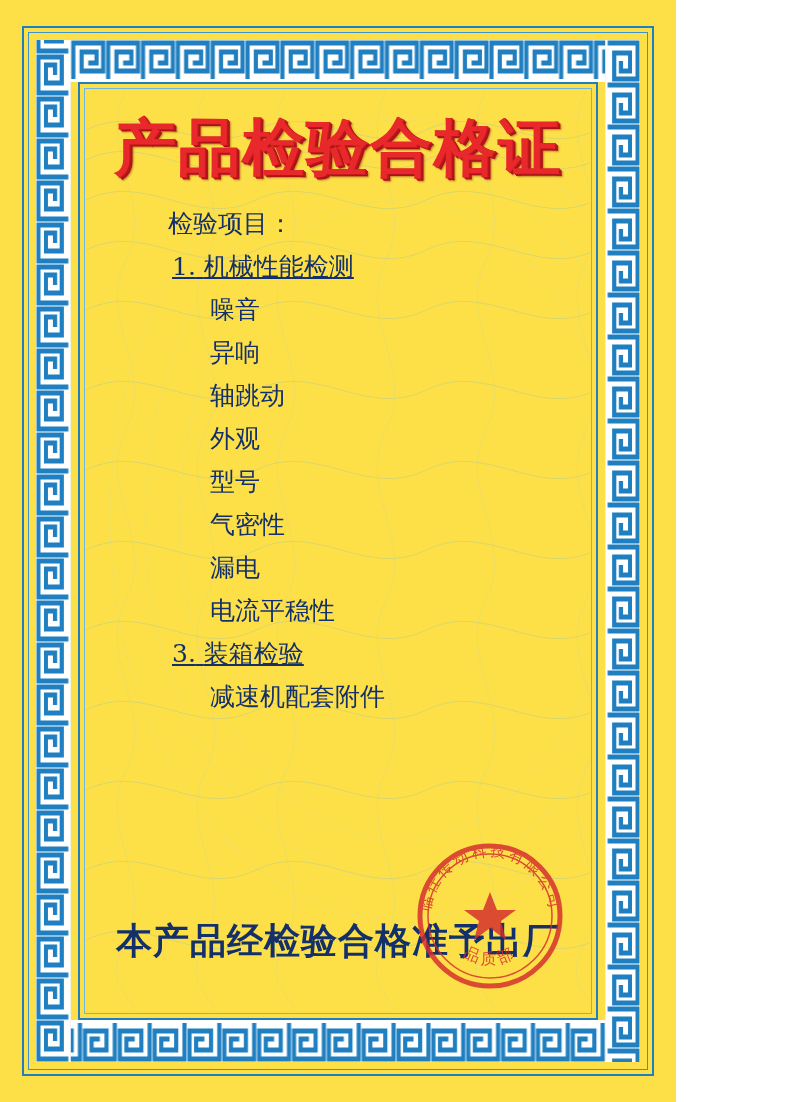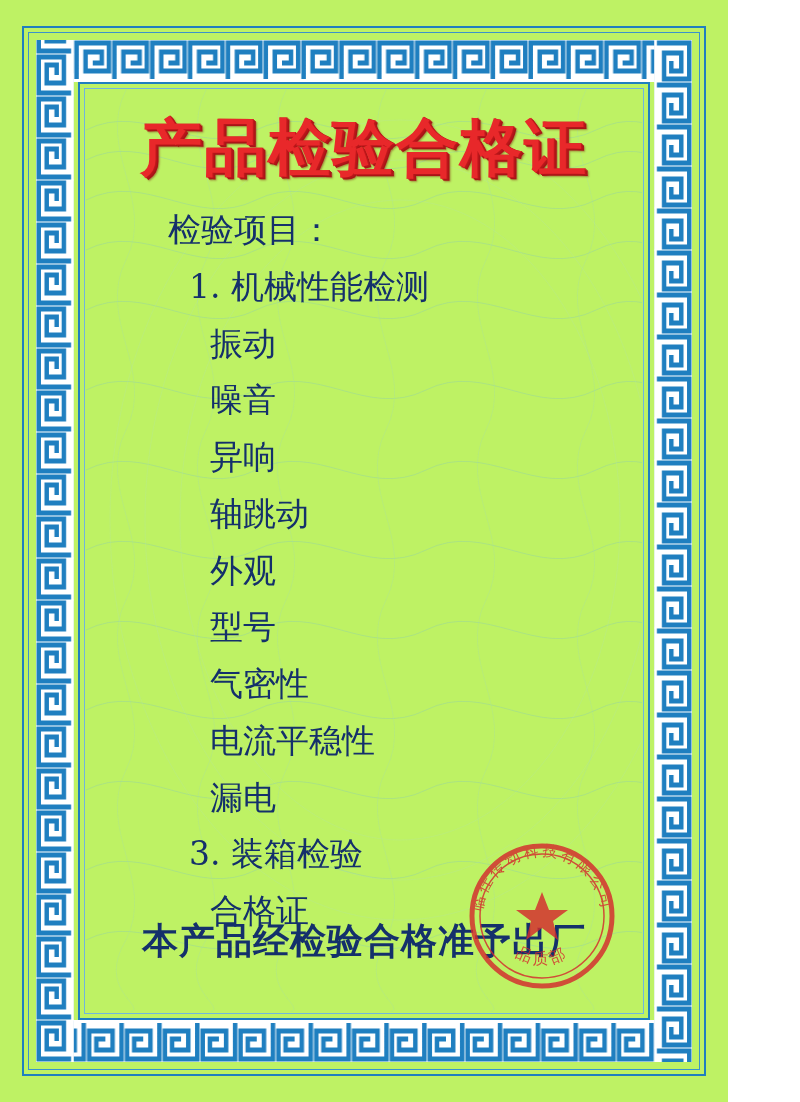--- a/index.html
+++ b/index.html
@@ -9,23 +9,23 @@
   }
   body {
     width: 800px;
     height: 1102px;
     font-family: "Liberation Serif", "DejaVu Serif", serif;
     overflow: hidden;
   }
 
   .certificate {
     position: relative;
-    width: 728px;
+    width: 676px;
     height: 1102px;
-    background: #bef264;
+    background: #fde047;
     overflow: hidden;
   }
 
   
   .outer-rule {
     position: absolute;
     left: 22px;
     top: 26px;
     right: 22px;
     bottom: 26px;
@@ -111,27 +111,27 @@
        4px 3px 2px rgba(120,10,12,0.45);
     white-space: nowrap;
   }
 
   .body-list {
     position: absolute;
     top: 108px;
     left: 78px;
     right: 20px;
     color: #14306b;
-    font-size: 33px;
+    font-size: 25px;
     line-height: 1.72;
     font-family: "DejaVu Serif", "Liberation Serif", serif;
   }
   .row { white-space: nowrap; }
   .row.lvl0 { margin-left: 0px; }
-  .row.lvl1 { margin-left: 21px; }
+  .row.lvl1 { margin-left: 4px; text-decoration: underline; }
   .row.lvl2 { margin-left: 42px; }
 
   .footer-line {
     position: absolute;
     left: 0;
     right: 0;
     bottom: 42px;
     text-align: center;
     color: #14306b;
     font-family: "DejaVu Serif", "Liberation Serif", serif;
@@ -228,36 +228,35 @@
 
     <div class="title">产品检验合格证</div>
 
     <div class="body-list">
       <div class="row lvl0">检验项目：</div>
 
       <div class="row lvl1">
         <span>1.</span>
         <span>机械性能检测</span>
       </div>
-      <div class="row lvl2">振动</div>
       <div class="row lvl2">噪音</div>
       <div class="row lvl2">异响</div>
       <div class="row lvl2">轴跳动</div>
       <div class="row lvl2">外观</div>
       <div class="row lvl2">型号</div>
       <div class="row lvl2">气密性</div>
 
+      <div class="row lvl2">漏电</div>
       <div class="row lvl2">电流平稳性</div>
-      <div class="row lvl2">漏电</div>
 
       <div class="row lvl1">
         <span>3.</span>
         <span>装箱检验</span>
       </div>
-      <div class="row lvl2">合格证</div>
+      <div class="row lvl2">减速机配套附件</div>
     </div>
 
     <div class="footer-line">本产品经检验合格准予出厂</div>
 
     <div class="stamp">
       <svg width="168" height="168" viewBox="0 0 168 168" xmlns="http://www.w3.org/2000/svg">
         <defs>
           <path id="arcTop" d="M 24,84 A 60,60 0 0 1 144,84"></path>
           <path id="arcBottom" d="M 36,84 A 48,48 0 0 0 132,84"></path>
         </defs>

